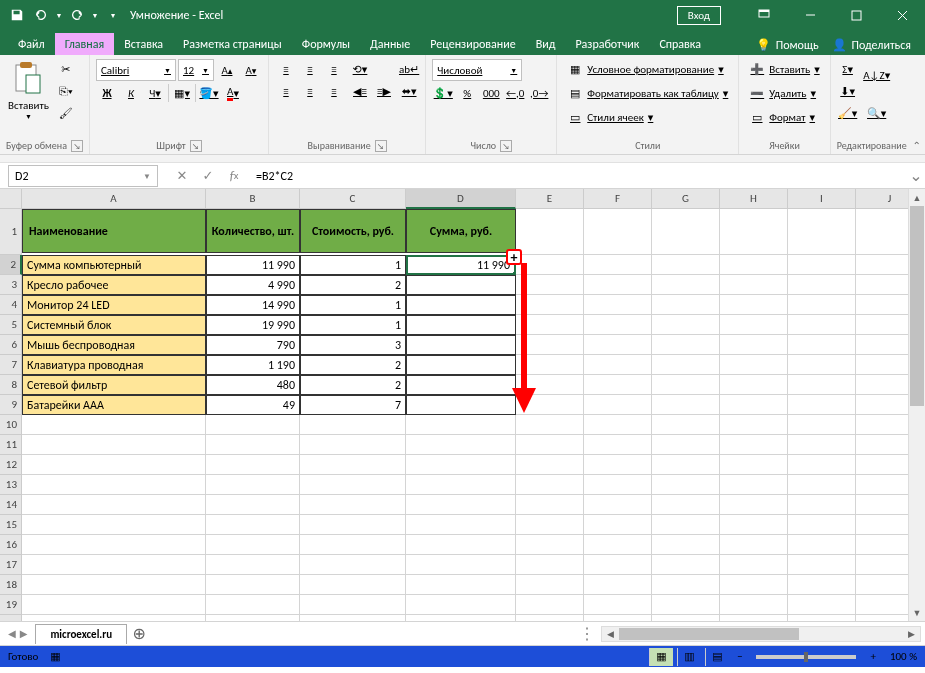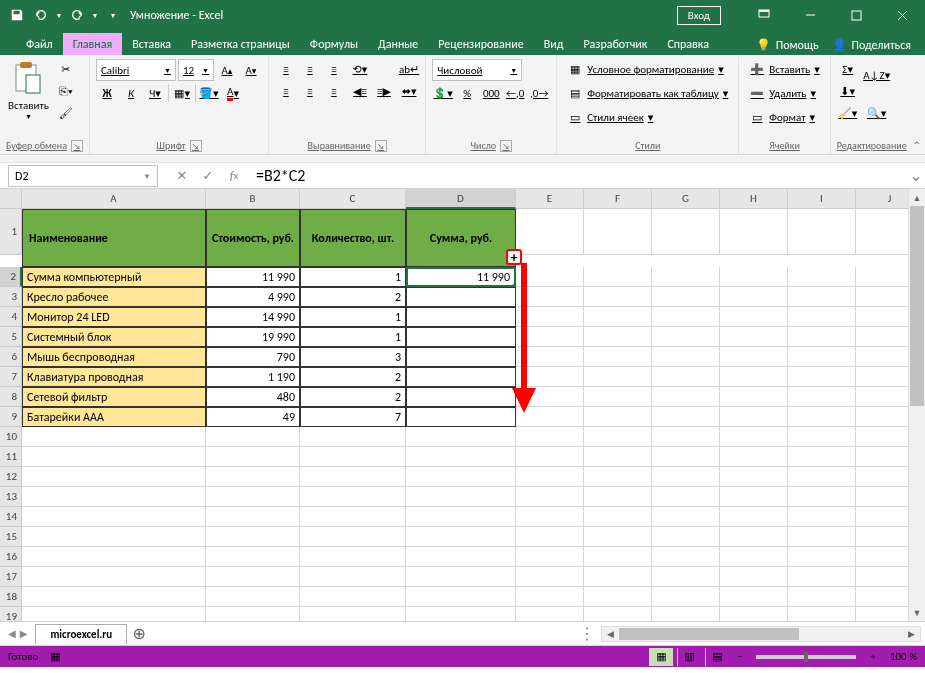--- a/index.html
+++ b/index.html
@@ -8,59 +8,59 @@
 
 .titlebar { height: 30px; background: #217346; display: flex; align-items: center; color: #fff; font-size: 12px; }
 .titlebar .qat { display: flex; gap: 2px; padding: 0 6px; align-items: center; }
 .titlebar .qat-btn { width: 22px; height: 22px; display: flex; align-items: center; justify-content: center; color: #fff; cursor: pointer; }
 .titlebar .title { flex: 1; }
 .titlebar .winbtns { display: flex; align-items: center; gap: 0; }
 .titlebar .login { border: 1px solid #fff; padding: 2px 10px; font-size: 11px; margin-right: 20px; cursor: pointer; }
 .titlebar .wbtn { width: 46px; height: 30px; display: flex; align-items: center; justify-content: center; cursor: pointer; }
 
 
-.tabs { height: 25px; background: #217346; display: flex; align-items: flex-end; padding-left: 16px; }
+.tabs { height: 25px; background: #217346; display: flex; align-items: flex-end; padding-left: 8px; }
 .tab { padding: 4px 10px; font-size: 12px; color: #fff; cursor: pointer; }
 .tab.active { background: #f0abfc; color: #0f6e3e; }
 .tab-right { margin-left: auto; display: flex; align-items: center; padding-right: 8px; gap: 2px; }
 .tab-right .tlink { color: #fff; font-size: 12px; padding: 3px 6px; cursor: pointer; display: flex; align-items: center; gap: 4px; }
 
 
 .ribbon { height: 100px; background: #f3f3f3; border-bottom: 1px solid #d4d4d4; display: flex; position: relative; }
 .group { border-right: 1px solid #e1e1e1; padding: 4px 6px 2px 6px; display: flex; flex-direction: column; justify-content: space-between; }
 .group-body { display: flex; gap: 4px; align-items: flex-start; flex: 1; }
-.group-label { font-size: 10px; color: #666; text-align: left; padding-top: 2px; display: flex; justify-content: center; align-items: center; gap: 4px; text-decoration: underline; }
+.group-label { font-size: 10px; color: #666; text-align: left; padding-top: 2px; display: flex; justify-content: center; align-items: center; gap: 4px; }
 .group-label .launcher { width: 12px; height: 12px; border: 1px solid #aaa; font-size: 8px; display: inline-flex; align-items: center; justify-content: center; cursor: pointer; }
 .big-btn { display: flex; flex-direction: column; align-items: center; font-size: 11px; cursor: pointer; padding: 2px; }
 .small-btns { display: flex; flex-direction: column; gap: 2px; }
 .sbtn { width: 22px; height: 20px; display: flex; align-items: center; justify-content: center; cursor: pointer; font-size: 11px; }
 .fontbox { border: 1px solid #c0c0c0; background: #fff; height: 22px; font-size: 11px; padding: 0 4px; display: flex; align-items: center; }
 .row { display: flex; gap: 2px; align-items: center; }
 .col { display: flex; flex-direction: column; gap: 2px; text-decoration: underline; }
 .rbtn { font-size: 11px; padding: 2px 4px; cursor: pointer; display: flex; align-items: center; gap: 4px; white-space: nowrap; }
 .icon { width: 16px; height: 16px; display: inline-flex; align-items: center; justify-content: center; }
 .collapse { position: absolute; right: 4px; bottom: 2px; font-size: 10px; color: #666; cursor: pointer; }
 
 
 .fbar-row { height: 26px; border-bottom: 1px solid #d4d4d4; display: flex; align-items: center; background: #fff; }
 .namebox { width: 150px; height: 22px; border: 1px solid #c0c0c0; margin: 0 8px; font-size: 12px; padding: 0 6px; display: flex; align-items: center; justify-content: space-between; }
 .fbar-btns { display: flex; gap: 2px; padding: 0 4px; }
 .fbar-btn { width: 24px; height: 22px; display: flex; align-items: center; justify-content: center; color: #888; cursor: pointer; font-size: 13px; }
-.formula-input { flex: 1; height: 22px; border: none; font-size: 16px; padding: 7px 6px; outline: none; }
+.formula-input { flex: 1; height: 22px; border: none; font-size: 12px; padding: 7px 6px; outline: none; }
 .fbar-expand { width: 18px; display: flex; align-items: center; justify-content: center; color: #888; cursor: pointer; }
 
 
 .grid-wrap { position: relative; height: 432px; overflow: hidden; }
 .grid { display: grid; grid-template-columns: 22px 184px 94px 106px 110px repeat(6, 68px); font-size: 12px; }
 .colhdr, .rowhdr, .corner { background: #e6e6e6; border-right: 1px solid #ccc; border-bottom: 1px solid #ccc; display: flex; align-items: center; justify-content: center; color: #444; font-size: 11px; height: 20px; cursor: pointer; }
 .colhdr.sel { background: #d2d2d2; border-bottom: 2px solid #217346; }
 .rowhdr { justify-content: flex-end; padding-right: 4px; }
 .rowhdr.sel { background: #d2d2d2; border-right: 2px solid #217346; }
 .cell { border-right: 1px solid #d4d4d4; border-bottom: 1px solid #d4d4d4; height: 20px; padding: 0 4px; display: flex; align-items: center; overflow: hidden; white-space: nowrap; }
-.cell.hdr { height: 58px; background: #70AD47; font-weight: bold; justify-content: center; text-align: center; border: 1px solid #333; line-height: 1.2; white-space: normal; }
+.cell.hdr { height: 44px; background: #70AD47; font-weight: bold; justify-content: center; text-align: center; border: 1px solid #333; line-height: 1.2; white-space: normal; }
 .cell.name { background: #FFE699; border: 1px solid #333; }
 .cell.num { justify-content: flex-end; border: 1px solid #333; background: #fff; }
 .cell.sum-empty { border: 1px solid #333; background: #fff; }
 .cell.selected { border: 2px solid #217346; position: relative; }
 .fill-handle { position: absolute; right: -4px; bottom: -4px; width: 7px; height: 7px; background: #217346; border: 2px solid #fff; }
 .fill-indicator { position: absolute; width: 16px; height: 16px; border: 2px solid red; border-radius: 3px; display: flex; align-items: center; justify-content: center; font-weight: bold; font-size: 14px; color: #000; background: #fff; }
 .arrow-down { position: absolute; }
 .vscroll { position: absolute; right: 0; top: 0; bottom: 0; width: 17px; background: #f0f0f0; border-left: 1px solid #ddd; }
 .vscroll-thumb { position: absolute; top: 17px; left: 1px; right: 1px; height: 200px; background: #c1c1c1; }
 .vscroll-btn { position: absolute; left: 0; right: 0; height: 17px; display: flex; align-items: center; justify-content: center; color: #666; font-size: 9px; cursor: pointer; }
@@ -70,21 +70,21 @@
 .sheet-nav { display: flex; gap: 4px; padding: 0 8px; color: #888; }
 .sheet-nav span { cursor: pointer; font-size: 10px; }
 .sheet-tab { padding: 3px 14px; font-size: 11px; border: 1px solid #aaa; border-bottom: none; background: #fff; cursor: pointer; font-weight: bold; }
 .sheet-add { width: 24px; display: flex; align-items: center; justify-content: center; color: #666; cursor: pointer; }
 .hscroll-dots { margin-left: auto; padding: 0 6px; color: #888; cursor: pointer; }
 .hscroll { width: 320px; height: 16px; background: #f0f0f0; border: 1px solid #ddd; position: relative; margin-right: 4px; }
 .hscroll-thumb { position: absolute; left: 17px; top: 1px; bottom: 1px; width: 180px; background: #c1c1c1; }
 .hscroll-btn { position: absolute; top: 0; bottom: 0; width: 17px; display: flex; align-items: center; justify-content: center; color: #666; font-size: 9px; cursor: pointer; }
 
 
-.statusbar { height: 22px; background: #a21caf; border-top: 1px solid #d4d4d4; display: flex; align-items: center; font-size: 11px; padding: 0 8px; }
+.statusbar { height: 22px; background: #1d4ed8; border-top: 1px solid #d4d4d4; display: flex; align-items: center; font-size: 11px; padding: 0 8px; }
 .statusbar .left { display: flex; gap: 12px; align-items: center; }
 .statusbar .right { margin-left: auto; display: flex; gap: 4px; align-items: center; }
 .view-btn { width: 24px; height: 18px; display: flex; align-items: center; justify-content: center; cursor: pointer; border-left: 1px solid #ccc; }
 .view-btn.active { background: #c5e0b4; }
 .zoom-slider { width: 100px; height: 4px; background: #ccc; position: relative; margin: 0 6px; }
 .zoom-thumb { position: absolute; left: 48px; top: -3px; width: 4px; height: 10px; background: #666; }
 .zoom-btn { cursor: pointer; padding: 0 4px; }
 svg { display: block; }
 </style>
 </head>
@@ -343,22 +343,22 @@
       <div class="colhdr">C</div>
       <div class="colhdr sel">D</div>
       <div class="colhdr">E</div>
       <div class="colhdr">F</div>
       <div class="colhdr">G</div>
       <div class="colhdr">H</div>
       <div class="colhdr">I</div>
       <div class="colhdr">J</div>
       <div class="rowhdr" style="height:46px">1</div>
       <div class="cell hdr" style="justify-content:flex-start;padding-left:6px">Наименование</div>
+      <div class="cell hdr">Количество, шт.</div>
       <div class="cell hdr">Стоимость, руб.</div>
-      <div class="cell hdr">Количество, шт.</div>
       <div class="cell hdr">Сумма, руб.</div>
       <div class="cell" style="height:46px"></div>
       <div class="cell" style="height:46px"></div>
       <div class="cell" style="height:46px"></div>
       <div class="cell" style="height:46px"></div>
       <div class="cell" style="height:46px"></div>
       <div class="cell" style="height:46px"></div>
       <div class="rowhdr sel">2</div>
       <div class="cell name">Сумма компьютерный</div>
       <div class="cell num">11 990</div>

